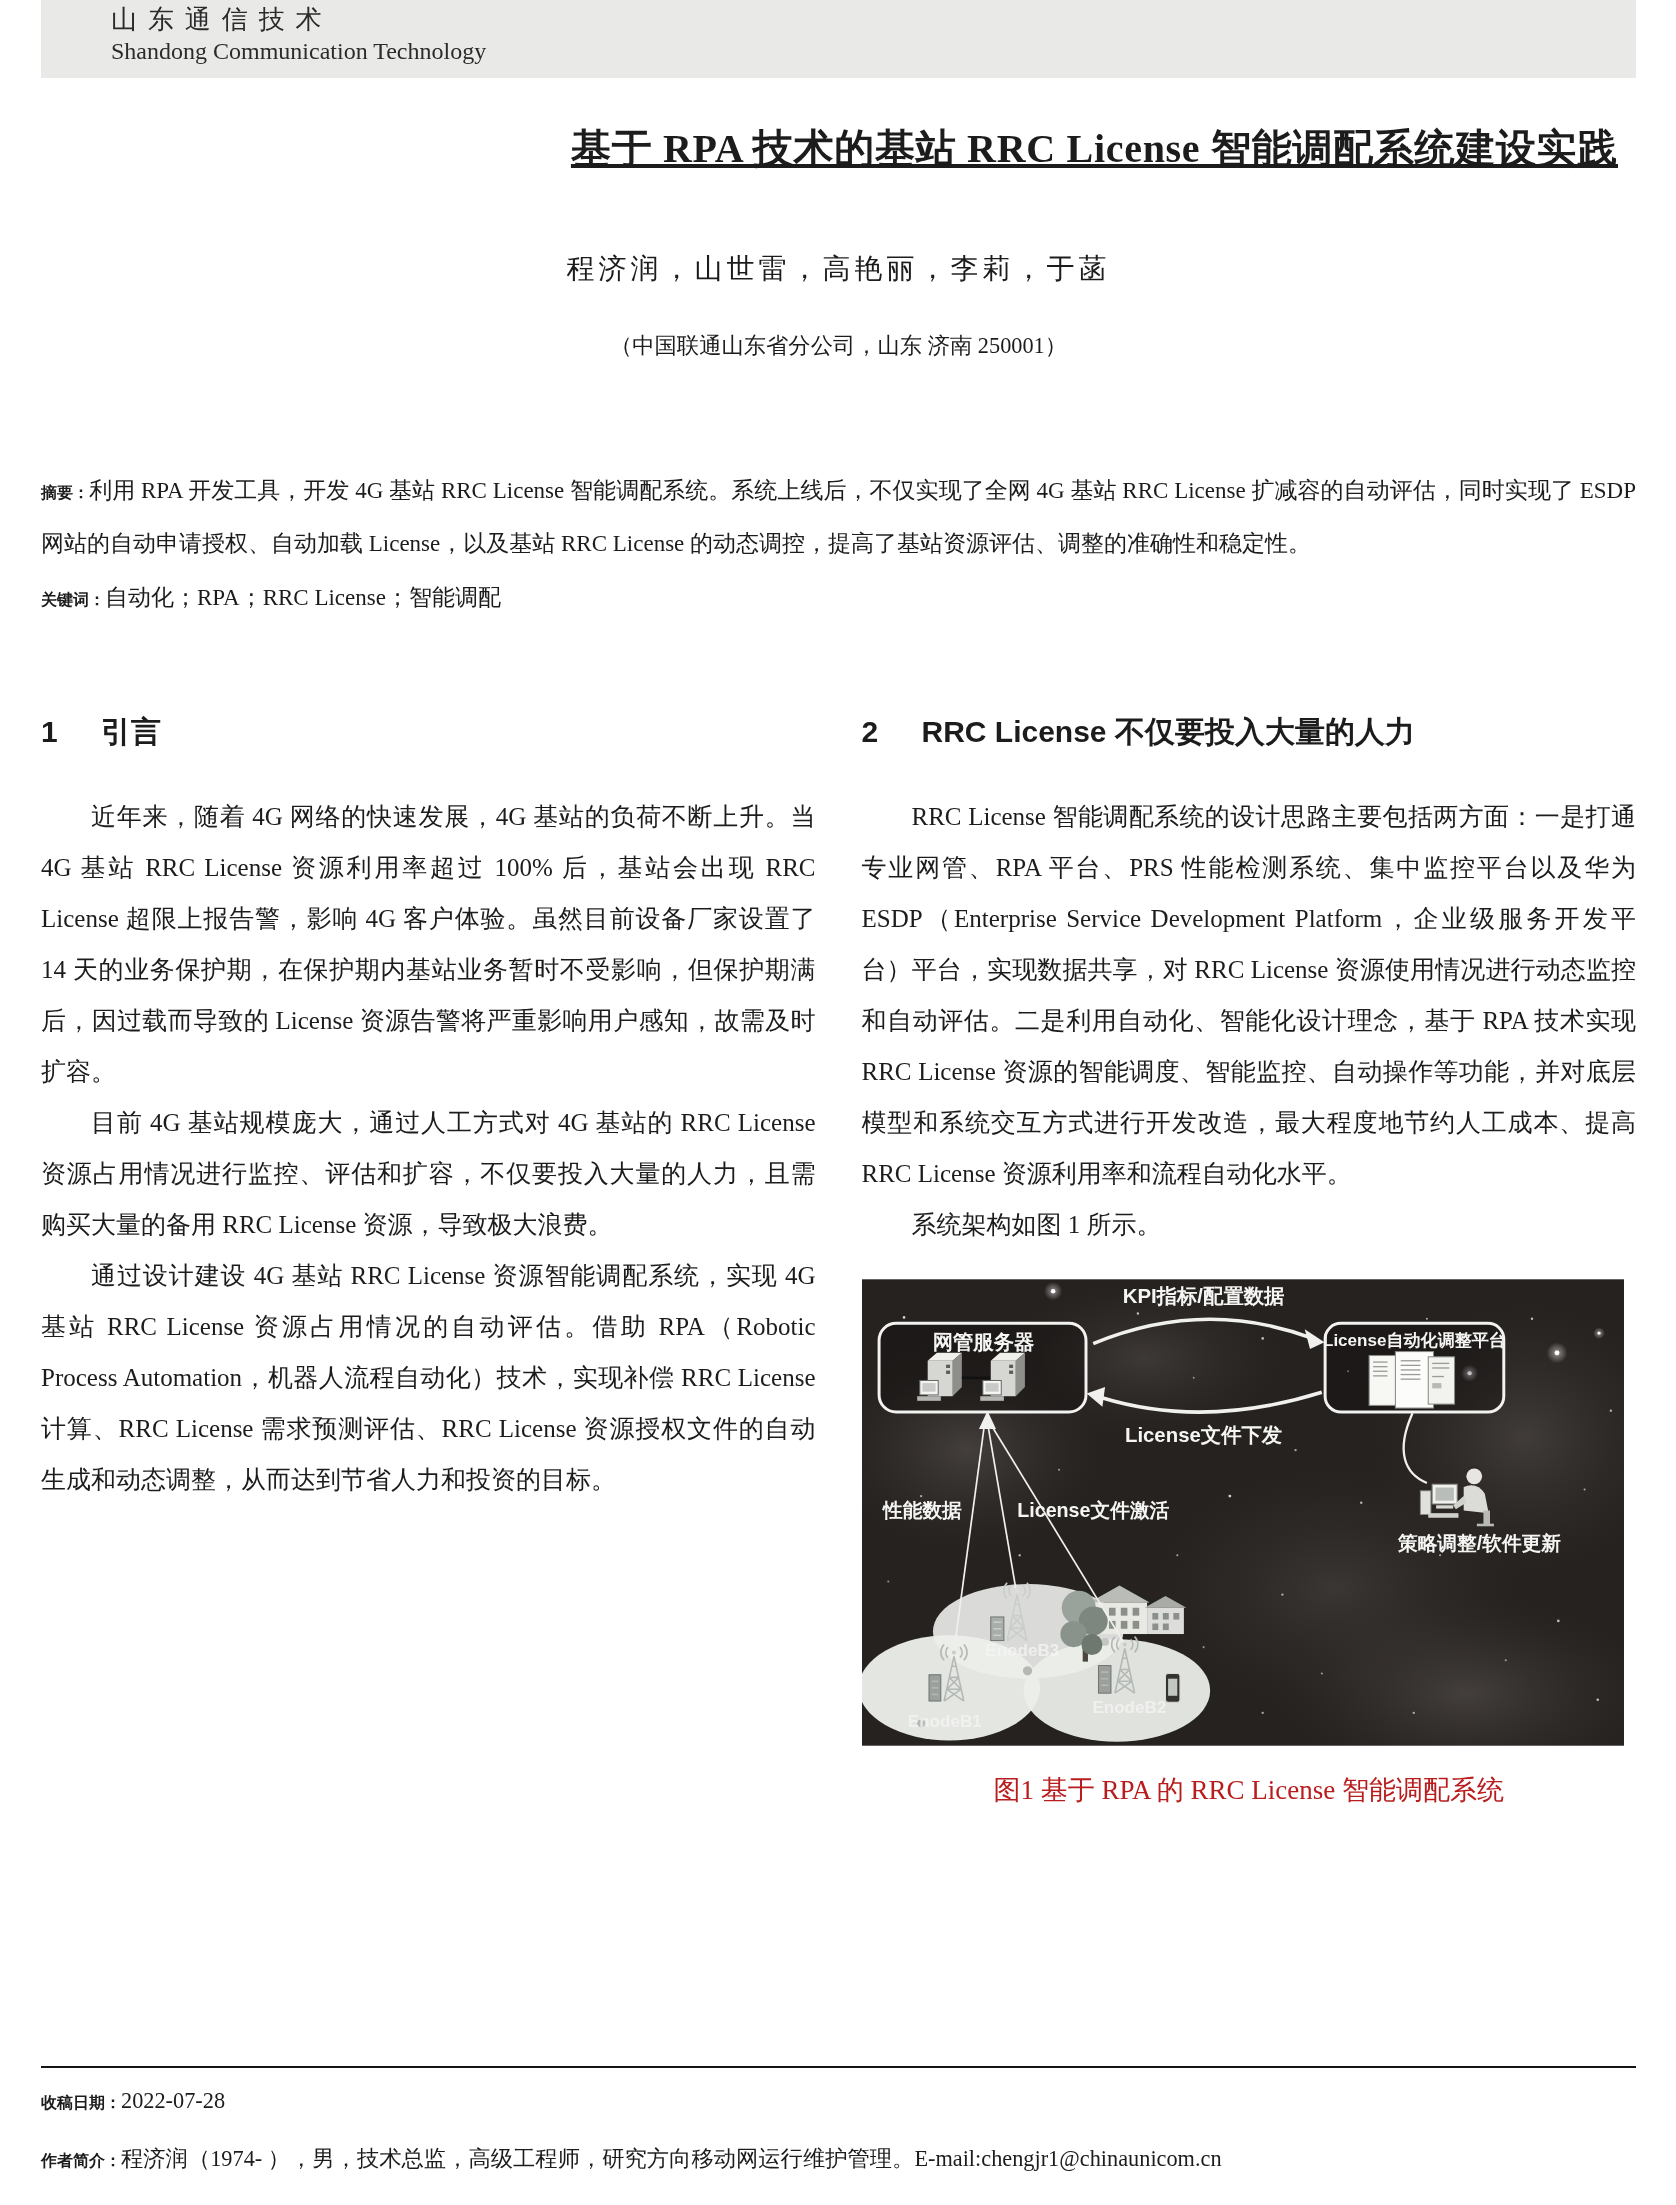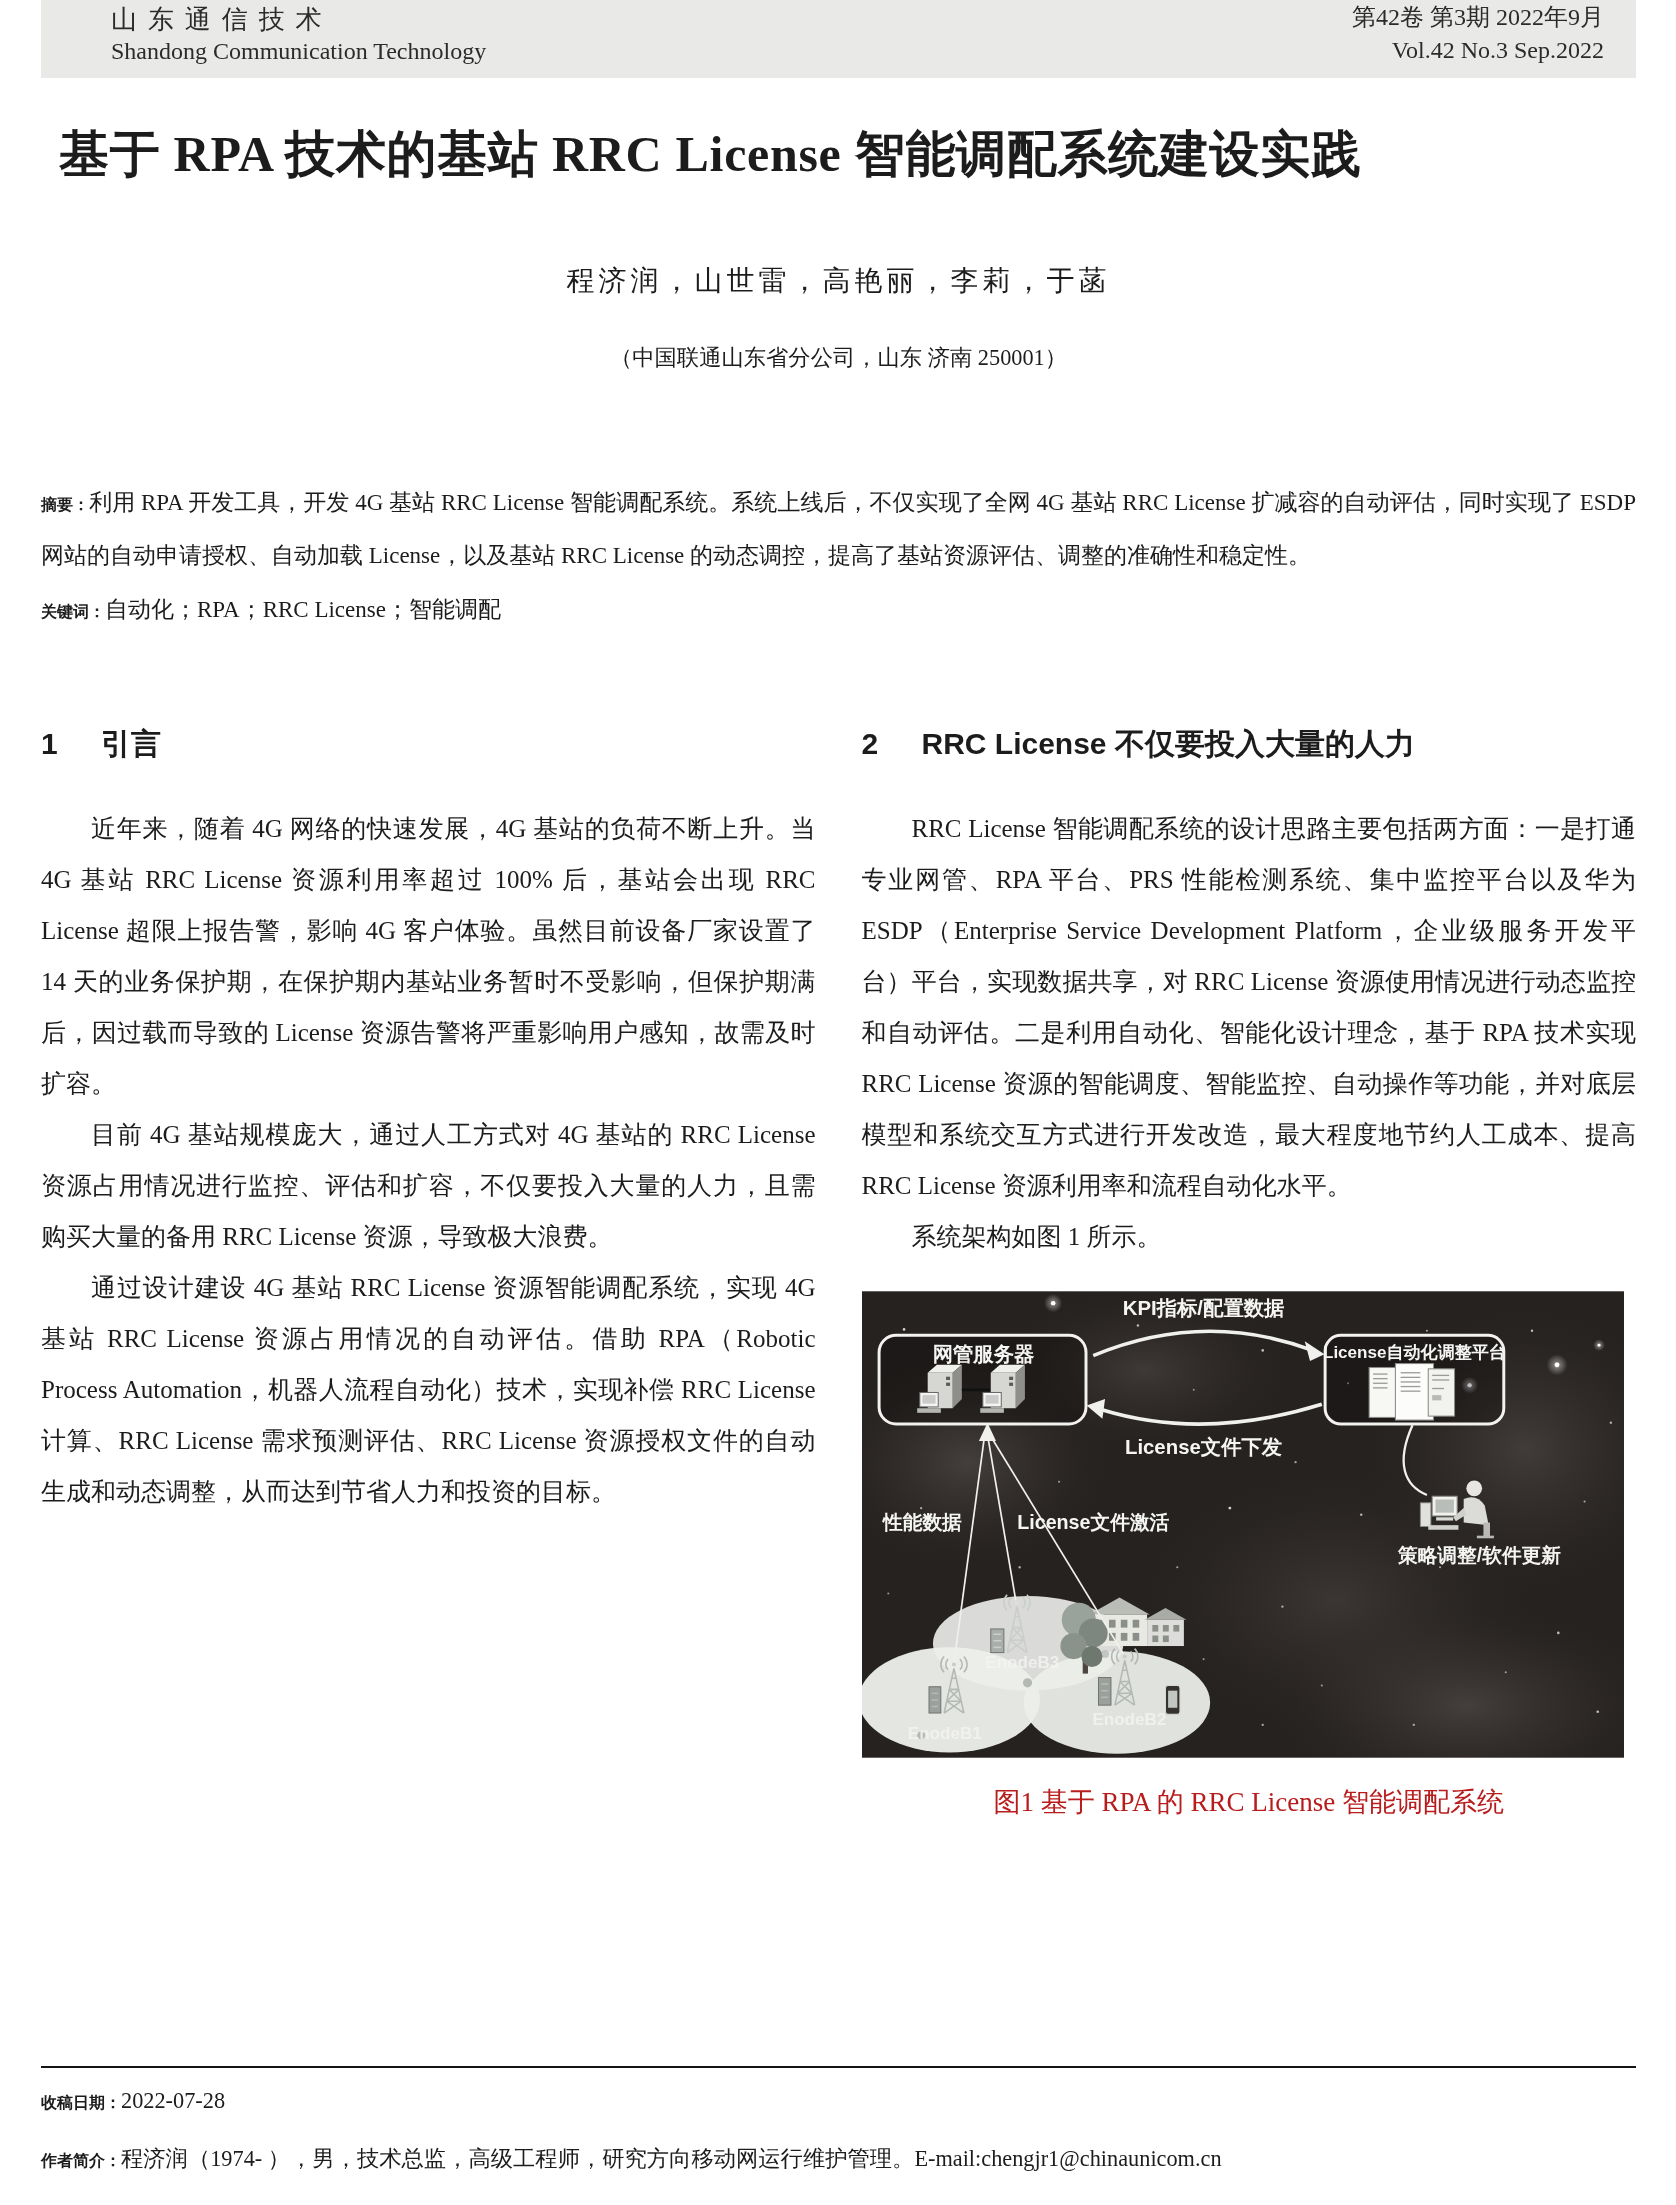--- a/index.html
+++ b/index.html
@@ -17,23 +17,24 @@
     background:#e9eae8;
     display:flex;justify-content:space-between;align-items:center;
     padding:0 32px 11px 70px;box-sizing:border-box;
   }
   .band .jcn{font-size:26px;letter-spacing:.42em;color:#2b2b2b;}
   .band .jen{font-size:24px;margin-top:1.3px;color:#2b2b2b;}
   .band-right{text-align:right;font-size:24px;line-height:1.35;color:#2b2b2b;}
   
   .title{
     margin:121px 59px 0;
-    text-align:left;
-    font-size:50px;font-weight:700;
+    text-align:right;
+    font-size:40px;font-weight:700;
     letter-spacing:0.7px;
+    text-decoration:underline;
   }
   .authors{margin-top:74px;text-align:center;font-size:28px;letter-spacing:4px;}
   .affiliation{margin-top:43px;text-align:center;font-size:22.3px;}
   
   .abstract-block{margin:104px 41px 0;}
   .abstract-block p{margin:0;font-size:23px;line-height:51px;text-align:justify;}
   .abstract-block .kw{margin-top:2.6px;}
   .lab{font-family:"Liberation Sans","DejaVu Sans",sans-serif;font-weight:700;font-size:16px;}
   
   .columns{
@@ -71,24 +72,20 @@
 </style>
 </head>
 <body>
 
 <div class="page">
 
   <header class="band">
     <div class="band-left">
       <div class="jcn">山东通信技术</div>
       <div class="jen">Shandong Communication Technology</div>
-    </div>
-    <div class="band-right">
-      <div>第42卷 第3期 2022年9月</div>
-      <div>Vol.42  No.3  Sep.2022</div>
     </div>
   </header>
 
   <h1 class="title">基于 RPA 技术的基站 RRC License 智能调配系统建设实践</h1>
   <div class="authors">程济润，山世雷，高艳丽，李莉，于菡</div>
   <div class="affiliation">（中国联通山东省分公司，山东 济南 250001）</div>
 
   <div class="abstract-block">
     <p><span class="lab">摘要：</span><span>利用 RPA 开发工具，开发 4G 基站 RRC License 智能调配系统。系统上线后，不仅实现了全网 4G 基站 RRC License 扩减容的自动评估，同时实现了 ESDP 网站的自动申请授权、自动加载 License，以及基站 RRC License 的动态调控，提高了基站资源评估、调整的准确性和稳定性。</span></p>
     <p class="kw"><span class="lab">关键词：</span><span>自动化；RPA；RRC License；智能调配</span></p>

